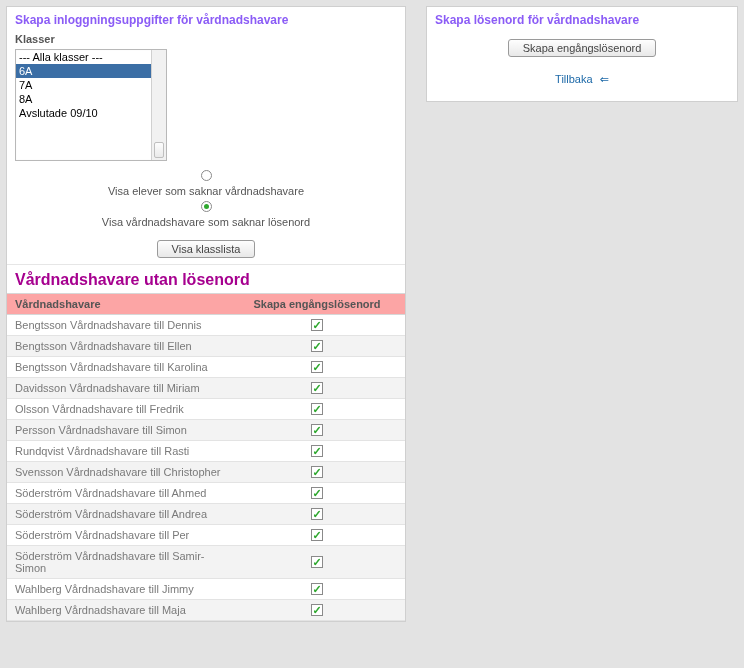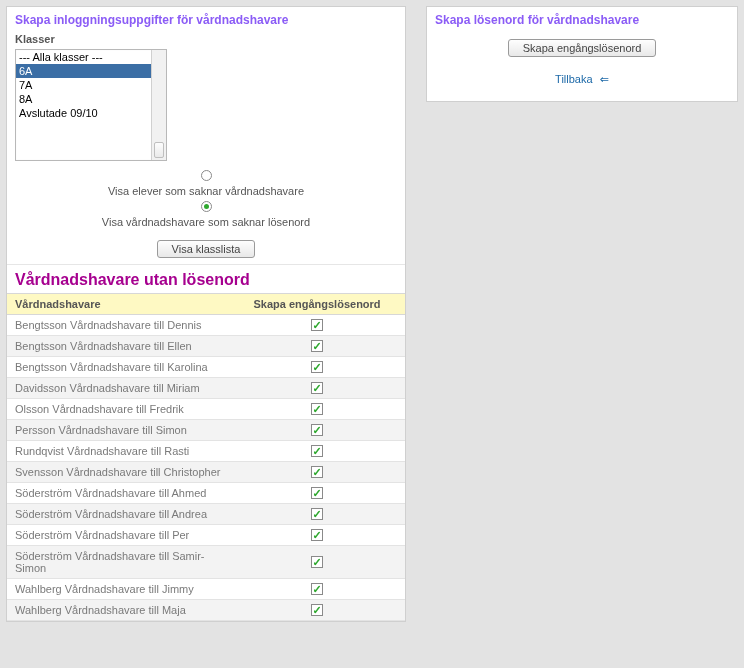--- a/index.html
+++ b/index.html
@@ -131,21 +131,21 @@
     border-top: 1px solid #e6e6e6;
   }
   table.data {
     width: 100%;
     border-collapse: collapse;
   }
   table.data th {
     text-align: left;
     font-weight: bold;
     color: #555;
-    background: #fef9c3;
+    background: #fca5a5;
     padding: 4px 8px;
     font-size: 11px;
     border-top: 1px solid #d7d7d7;
     border-bottom: 1px solid #d7d7d7;
     margin-left: 38px;
   }
   table.data th.col-check {
     text-align: center;
     width: 160px;
   }

